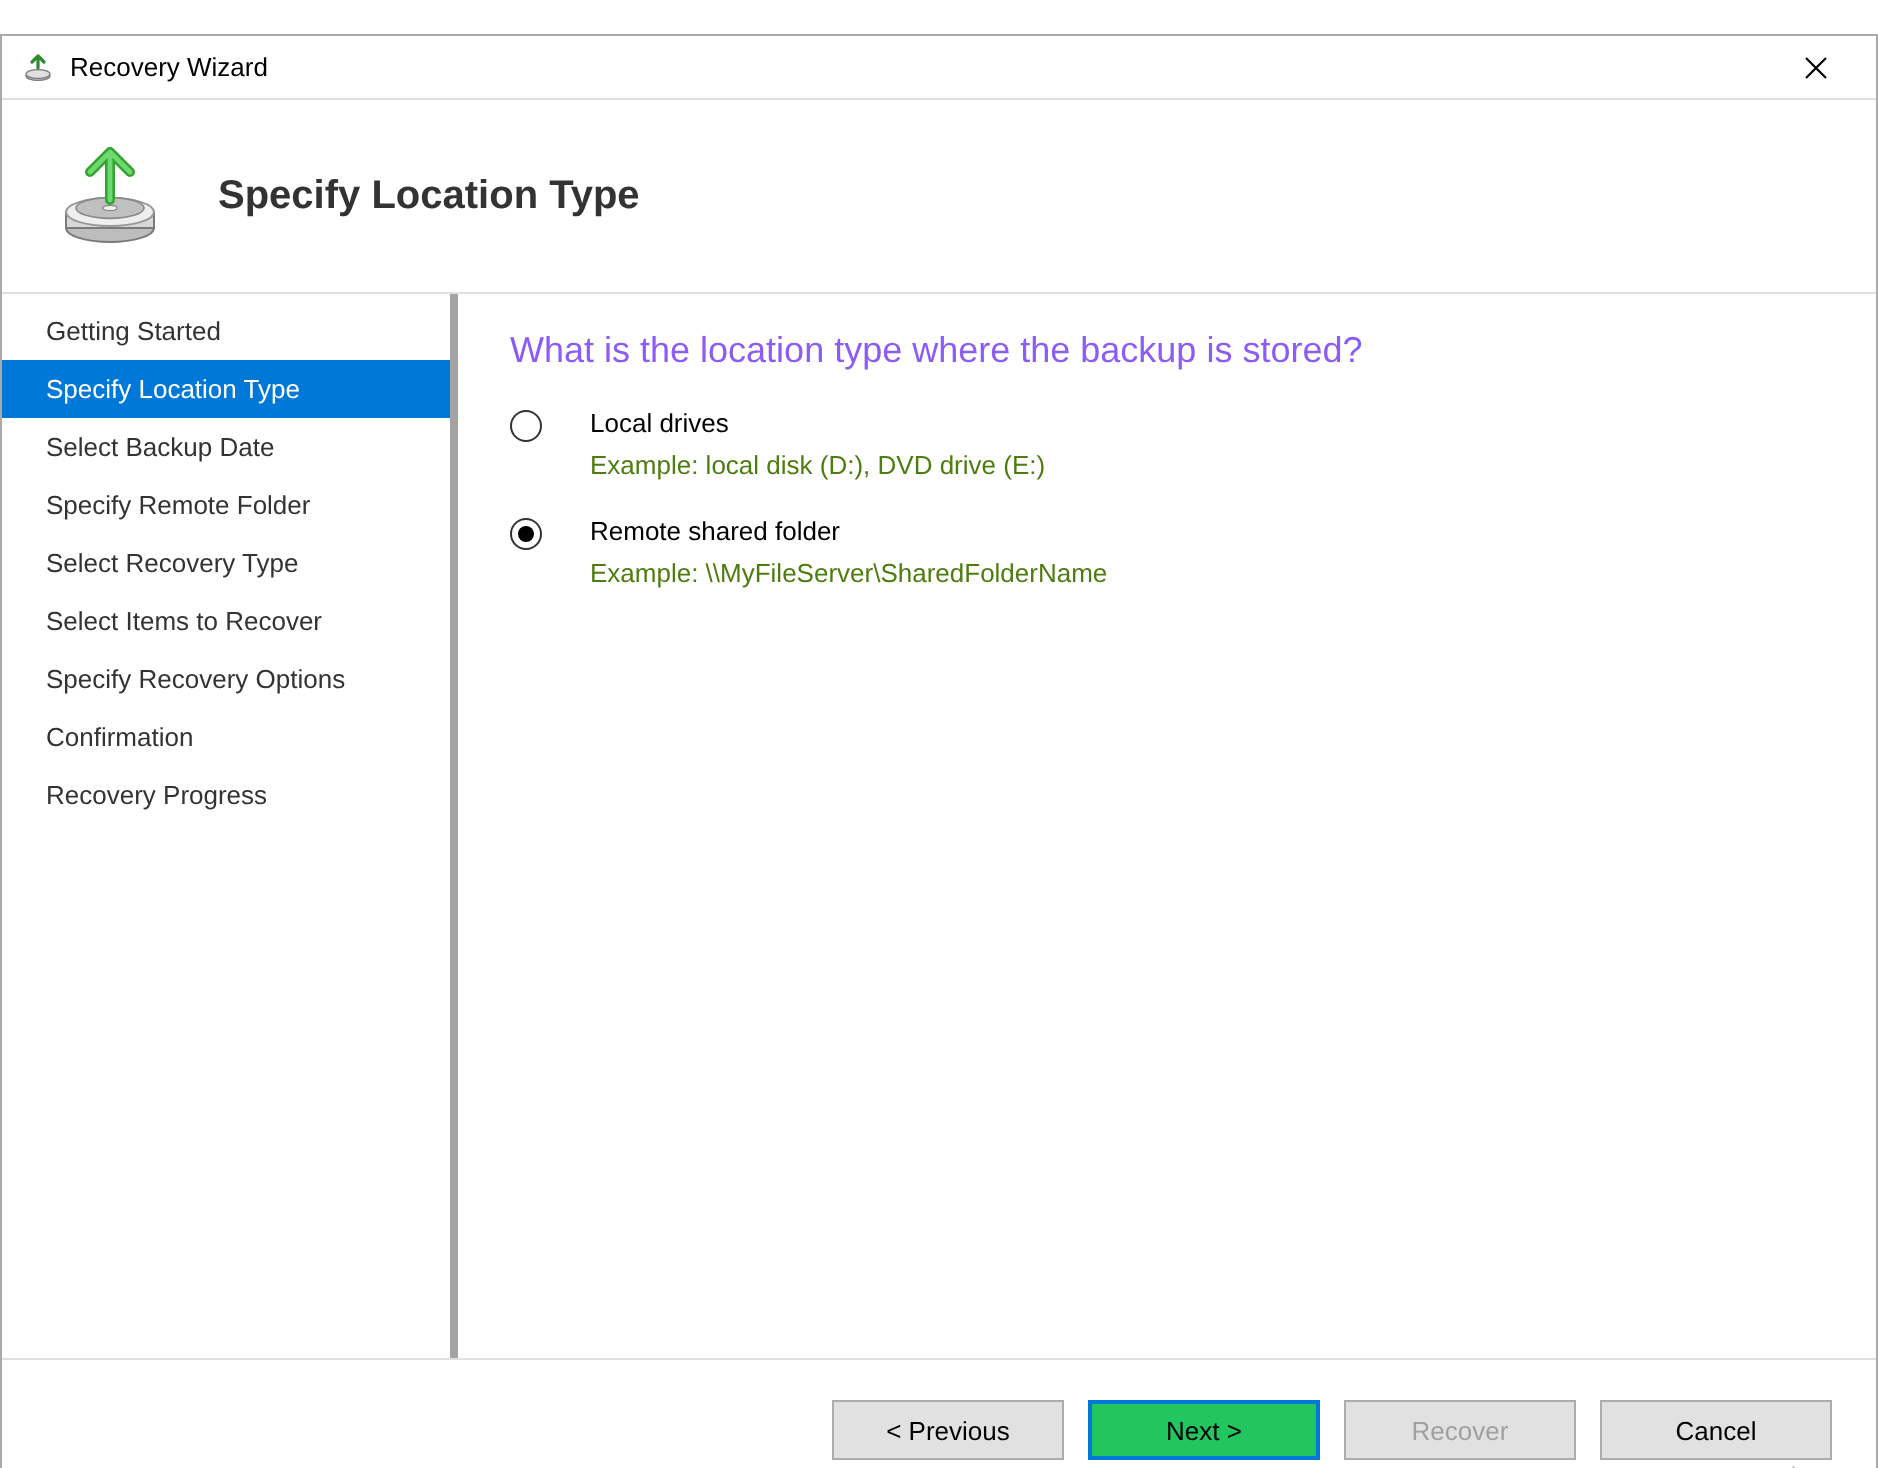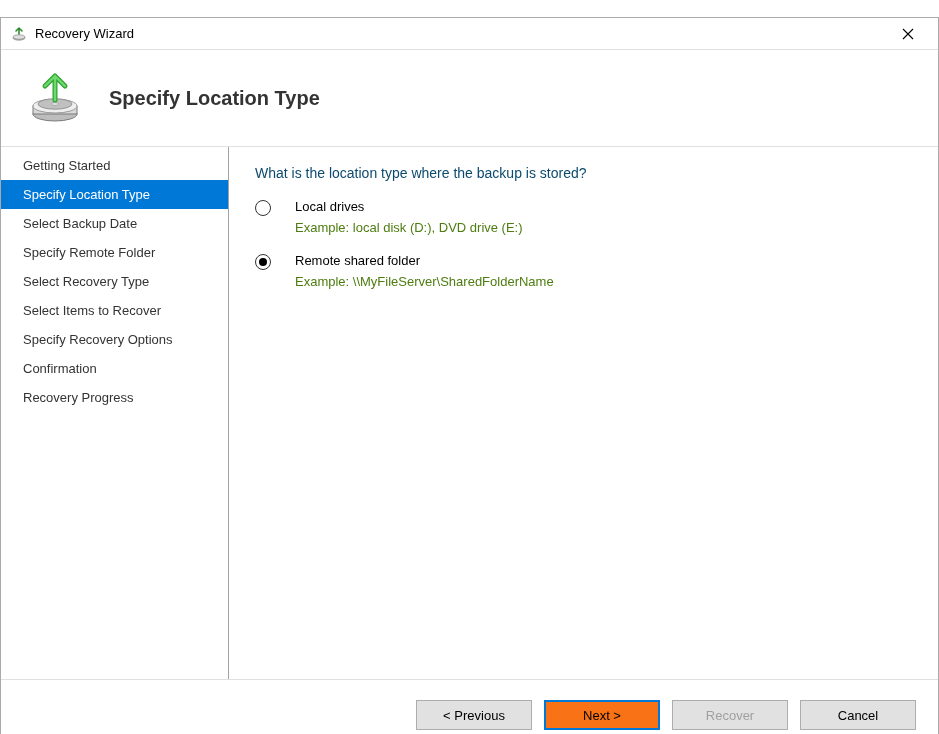--- a/index.html
+++ b/index.html
@@ -70,44 +70,44 @@
       color: #333;
     }
     .body {
       display: flex;
       flex: 1;
       border-top: 1px solid #e0e0e0;
       min-height: 0;
     }
     .sidebar {
       width: 228px;
-      border-right: 1px solid #a3a3a3;
+      border-right: 4px solid #a3a3a3;
       padding-top: 4px;
     }
     .sidebar-item {
       padding: 7px 14px 7px 22px;
       font-size: 13px;
       color: #333;
       cursor: pointer;
       white-space: nowrap;
     }
     .sidebar-item.selected {
       background: #0078d7;
       color: #fff;
     }
     .content {
       flex: 1;
       padding: 18px 26px;
       display:flex;
       flex-direction:column;
     }
     .prompt {
-      font-size: 14px;
+      font-size: 18px;
       margin-bottom: 18px;
-      color: #0c4a6e;
+      color: #8b5cf6;
     }
     .radio-group {
       display: flex;
       flex-direction: column;
       gap: 18px;
     }
     .radio-row {
       display: flex;
       align-items: flex-start;
       gap: 24px;
@@ -158,21 +158,21 @@
       height: 30px;
       border: 1px solid #adadad;
       background: #e1e1e1;
       font-size: 13px;
       font-family: inherit;
       cursor: pointer;
       color: #000;
     }
     .btn.default {
       border: 2px solid #0078d7;
-      background: #f97316;
+      background: #22c55e;
     }
     .btn.disabled {
       color: #a0a0a0;
       cursor: default;
     }
     .watermark {
       position:absolute;
       bottom:6px;
       right:10px;
       font-size:11px;

